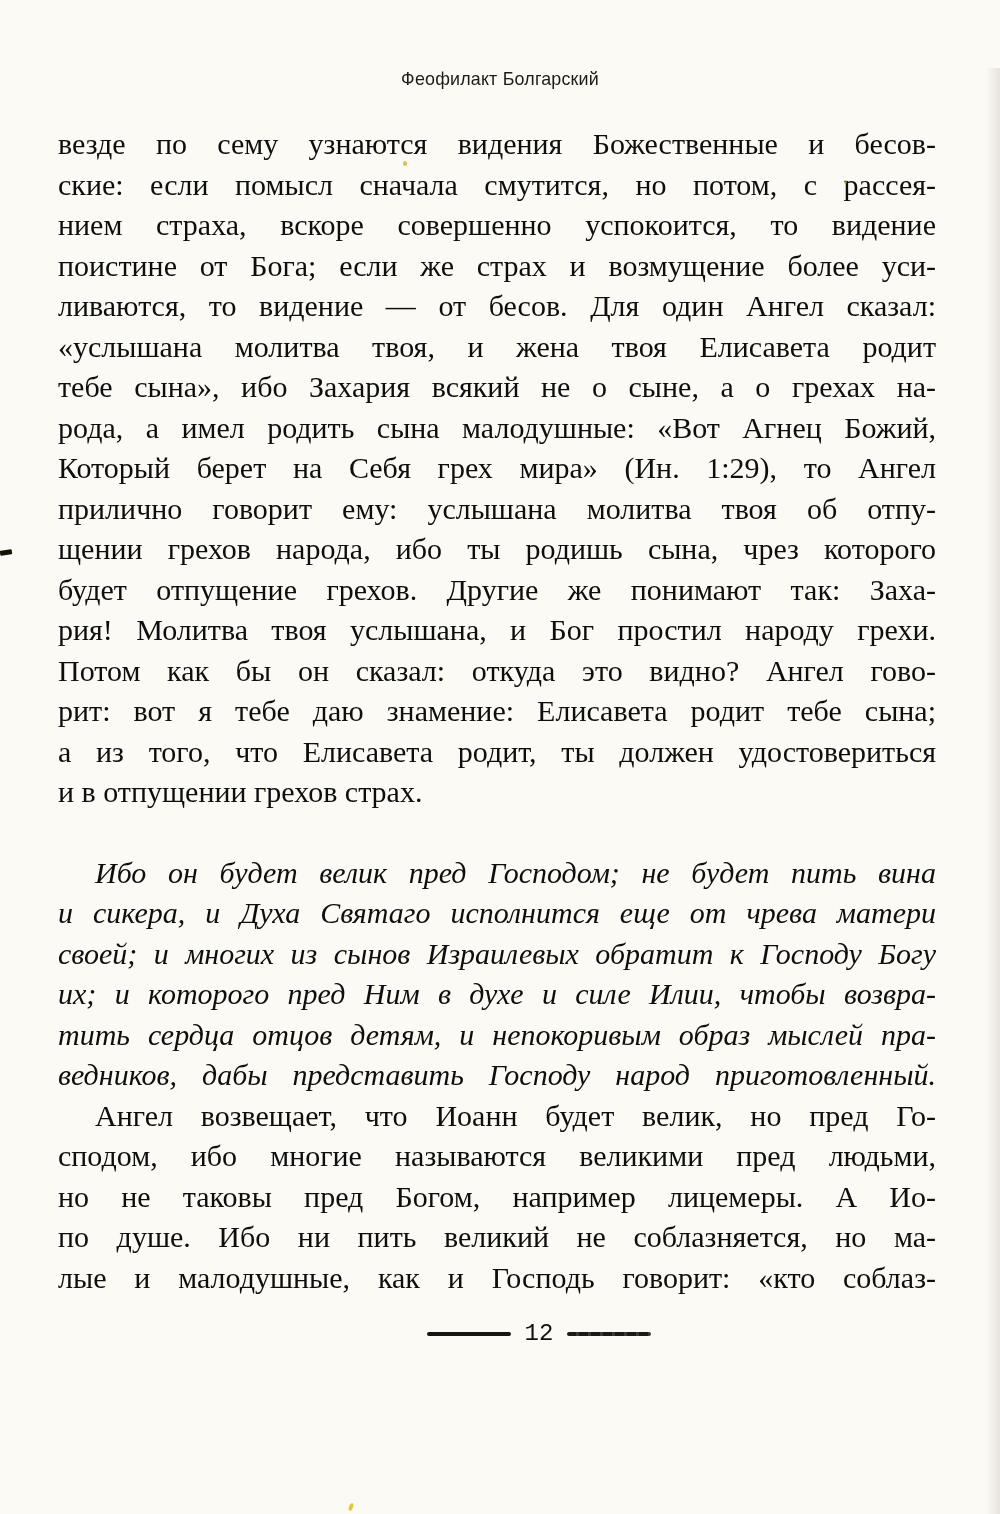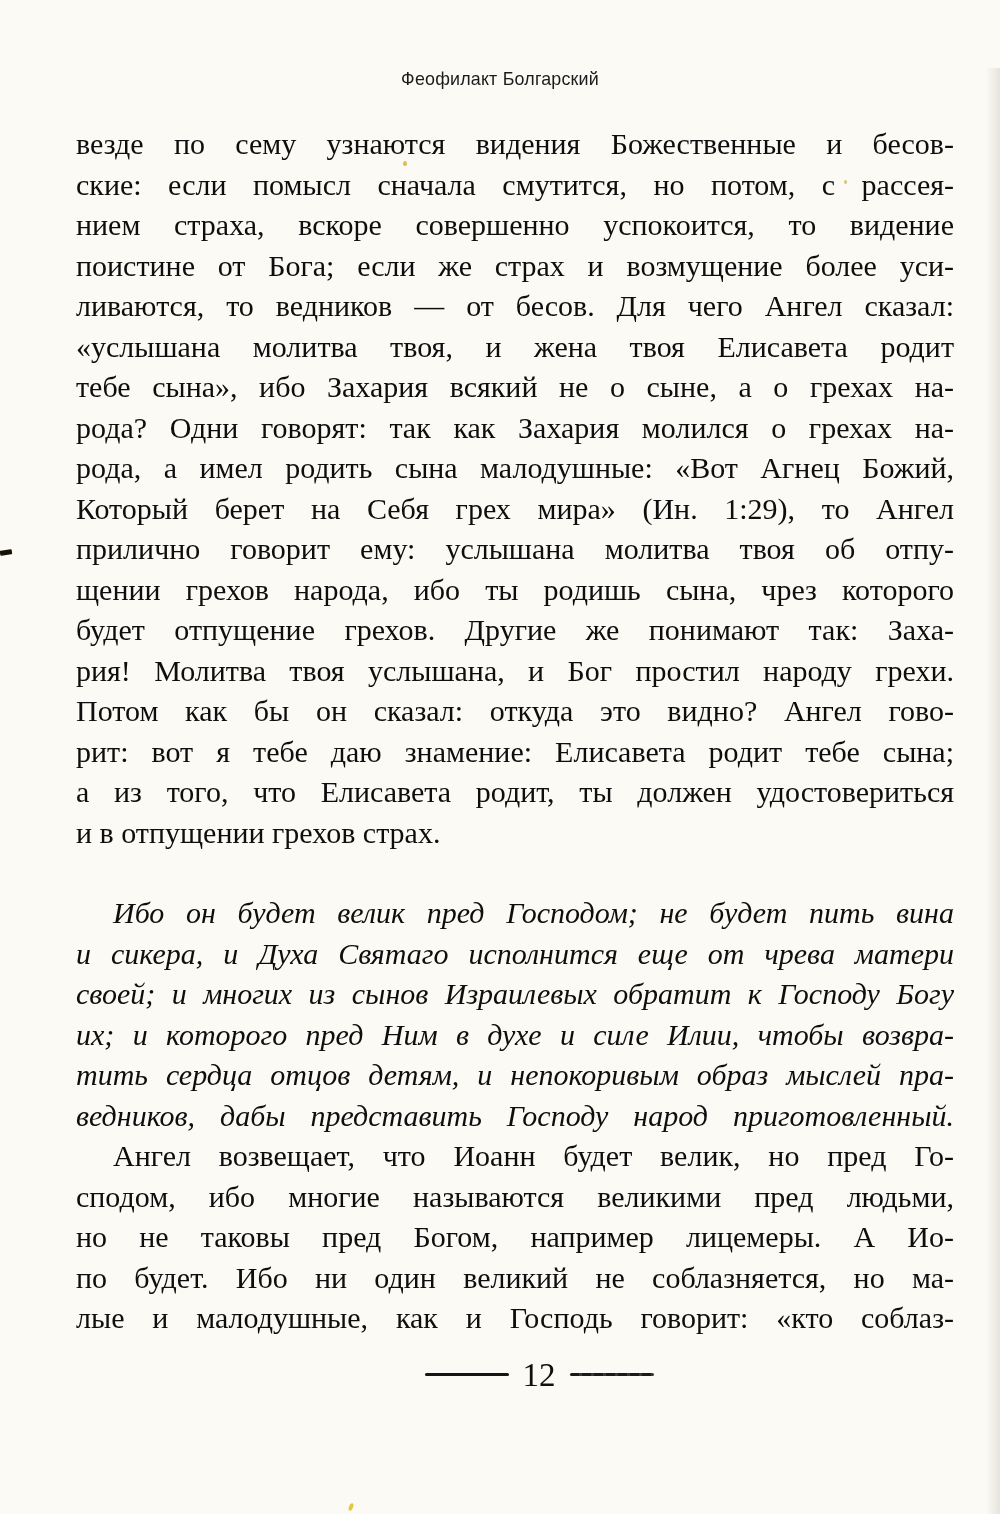--- a/index.html
+++ b/index.html
@@ -24,21 +24,21 @@
     margin-top: 68px;
     text-align: center;
     font-family: "Liberation Sans", sans-serif;
     font-size: 19px;
     font-weight: 400;
     letter-spacing: 0.2px;
     color: #1b1b1b;
     transform: scaleX(0.94);
   }
   .content {
-    margin-left: 76px;
+    margin-left: 58px;
     width: 878px;
     margin-top: 34px;
   }
   .paragraph { }
   .gap-before { margin-top: 40px; }
   .line {
     font-size: 30px;
     line-height: 40.5px;
     text-align: justify;
     text-align-last: justify;
@@ -64,23 +64,24 @@
     display: inline-block;
     width: 84px;
     height: 3.5px;
     background: #151515;
     border-radius: 2px;
   }
   .rule-right {
     background: repeating-linear-gradient(to right, #1a1a1a 0 9px, #3a3a3a 9px 12px);
   }
   .pagenum {
-    font-size: 33px;
+    font-size: 24px;
     color: #101010;
     line-height: 30px;
+    font-family: Liberation Mono, monospace;
   }
   .artifact-left {
     position: absolute;
     left: 0;
     top: 482px;
     width: 12px;
     height: 5px;
     background: #161208;
     border-radius: 1px;
     transform: rotate(-8deg);
@@ -104,24 +105,23 @@
 <div class="page">
 
   <div class="running-header">Феофилакт Болгарский</div>
 
   <div class="content">
     <div class="paragraph">
         <div class="line">везде по сему узнаются видения Божественные и бесов-</div>
         <div class="line">ские: если помысл сначала смутится, но потом, с рассея-</div>
         <div class="line">нием страха, вскоре совершенно успокоится, то видение</div>
         <div class="line">поистине от Бога; если же страх и возмущение более уси-</div>
-        <div class="line">ливаются, то ведников — от бесов. Для чего Ангел сказал:</div>
+        <div class="line">ливаются, то видение — от бесов. Для один Ангел сказал:</div>
         <div class="line">«услышана молитва твоя, и жена твоя Елисавета родит</div>
         <div class="line">тебе сына», ибо Захария всякий не о сыне, а о грехах на-</div>
-        <div class="line">рода? Одни говорят: так как Захария молился о грехах на-</div>
         <div class="line">рода, а имел родить сына малодушные: «Вот Агнец Божий,</div>
         <div class="line">Который берет на Себя грех мира» (Ин. 1:29), то Ангел</div>
         <div class="line">прилично говорит ему: услышана молитва твоя об отпу-</div>
         <div class="line">щении грехов народа, ибо ты родишь сына, чрез которого</div>
         <div class="line">будет отпущение грехов. Другие же понимают так: Заха-</div>
         <div class="line">рия! Молитва твоя услышана, и Бог простил народу грехи.</div>
         <div class="line">Потом как бы он сказал: откуда это видно? Ангел гово-</div>
         <div class="line">рит: вот я тебе даю знамение: Елисавета родит тебе сына;</div>
         <div class="line">а из того, что Елисавета родит, ты должен удостовериться</div>
         <div class="line flush">и в отпущении грехов страх.</div>
@@ -131,21 +131,21 @@
         <div class="line">и сикера, и Духа Святаго исполнится еще от чрева матери</div>
         <div class="line">своей; и многих из сынов Израилевых обратит к Господу Богу</div>
         <div class="line">их; и которого пред Ним в духе и силе Илии, чтобы возвра-</div>
         <div class="line">тить сердца отцов детям, и непокоривым образ мыслей пра-</div>
         <div class="line">ведников, дабы представить Господу народ приготовленный.</div>
       </div>
     <div class="paragraph">
         <div class="line indent">Ангел возвещает, что Иоанн будет велик, но пред Го-</div>
         <div class="line">сподом, ибо многие называются великими пред людьми,</div>
         <div class="line">но не таковы пред Богом, например лицемеры. А Ио-</div>
-        <div class="line">по будет. Ибо ни один великий не соблазняется, но ма-</div>
+        <div class="line">по душе. Ибо ни пить великий не соблазняется, но ма-</div>
         <div class="line">лые и малодушные, как и Господь говорит: «кто соблаз-</div>
       </div>
   </div>
 
   <div class="footer">
     <span class="rule"></span>
     <span class="pagenum">12</span>
     <span class="rule rule-right"></span>
   </div>
 

